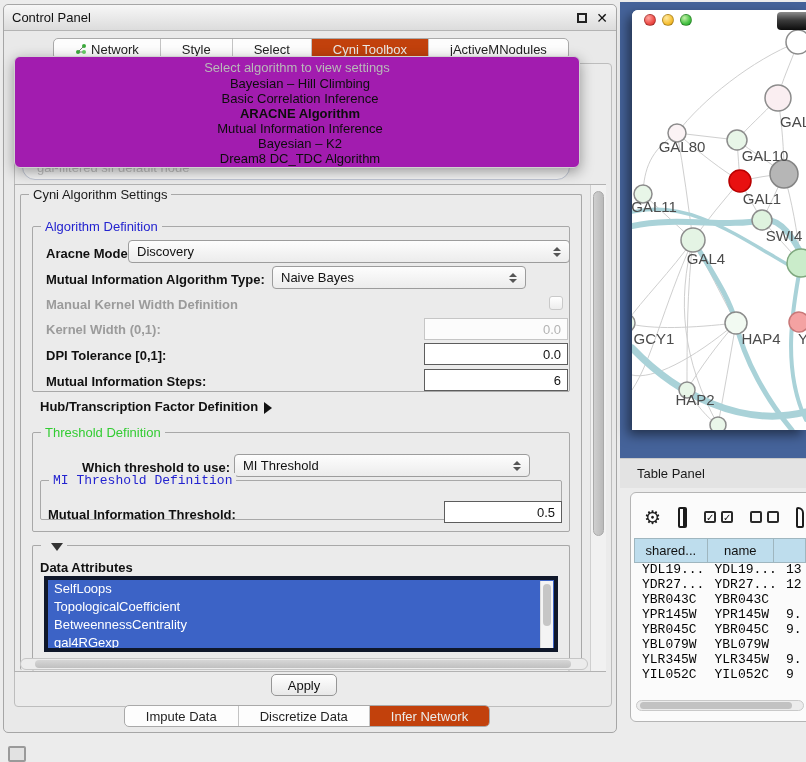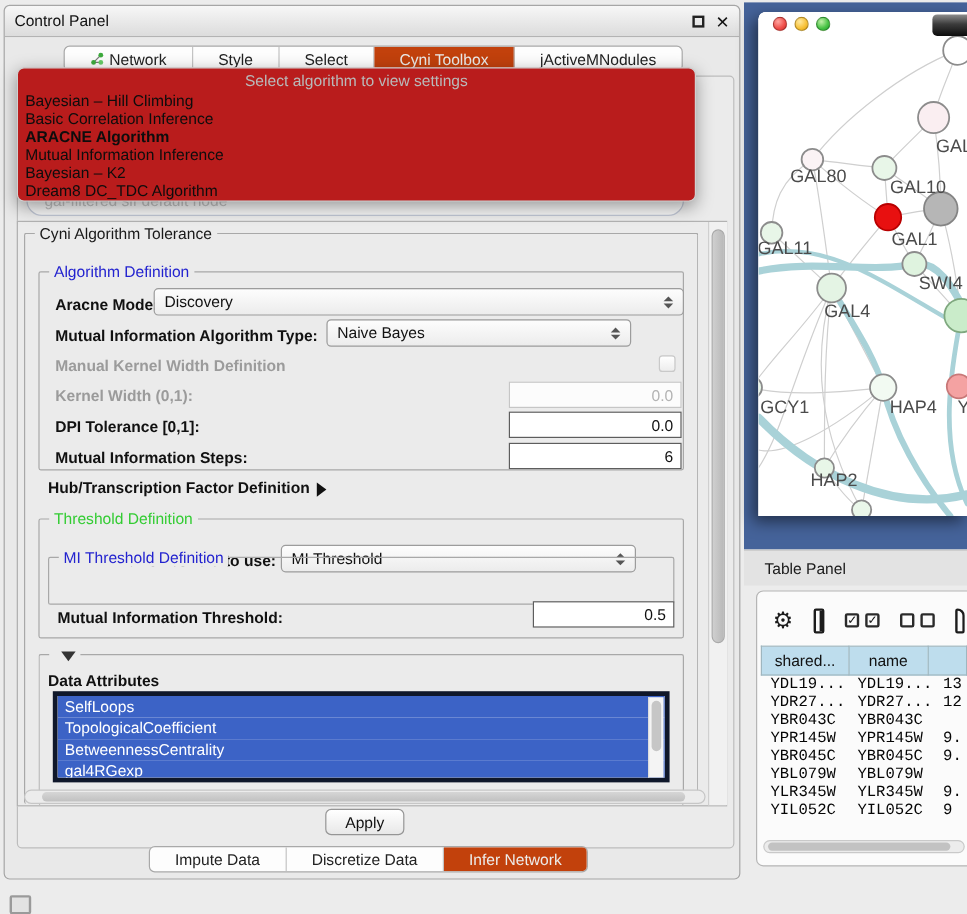--- a/index.html
+++ b/index.html
@@ -53,26 +53,26 @@
   
   .ghost-combo {
     left:22px; top:154px; width:548px; height:26px;
     border:1px solid #c0c6d4; border-radius:13px; background:#f6f6f6;
     color:#c3c3c3; display:flex; align-items:center; padding-left:14px; z-index:1;
   }
 
   
   .algo-popup {
     left:14px; top:56px; width:566px; height:112px;
-    background:#b91c1c; border:1px solid #d0d0d0; border-radius:6px;
+    background:#a21caf; border:1px solid #d0d0d0; border-radius:6px;
     box-shadow:0 4px 14px rgba(0,0,0,0.38);
     z-index:20; padding-top:2px;
   }
   .algo-popup .hdr { text-align:center; color:#b9b9b9; height:17px; line-height:17px; }
-  .algo-popup .item { padding-left:6px; height:15px; line-height:15px; color:#0d0d0d; white-space:nowrap; }
+  .algo-popup .item { padding-left:6px; height:15px; line-height:15px; color:#0d0d0d; white-space:nowrap;text-align:center; }
   .algo-popup .item.bold { font-weight:bold; }
 
   
   .settings-viewport {
     left:14px; top:184px; width:592px; height:488px;
     background:#ebebeb; border:1px solid #b2b2b2; overflow:hidden;
   }
   .vscroll {
     left:590px; top:185px; width:16px; height:486px;
     background:#f1f1f1; border-left:1px solid #cfcfcf; z-index:5;
@@ -237,21 +237,21 @@
   <div class="item">Basic Correlation Inference</div>
   <div class="item bold">ARACNE Algorithm</div>
   <div class="item">Mutual Information Inference</div>
   <div class="item">Bayesian – K2</div>
   <div class="item">Dream8 DC_TDC Algorithm</div>
 </div>
 
 <div class="abs settings-viewport"></div>
 
 <div class="abs group" style="left:20px; top:194px; width:562px; height:476px; border-bottom:none;">
-  <span class="group-title">Cyni Algorithm Tolerance</span>
+  <span class="group-title">Cyni Algorithm Settings</span>
 </div>
 
 <div class="abs group" style="left:32px; top:226px; width:538px; height:166px;">
   <span class="group-title t-blue">Algorithm Definition</span>
 </div>
 
 <span class="flabel" style="left:46px; top:246px;">Aracne Mode:</span>
 <div class="combo" style="left:128px; top:240px; width:442px;">
   <span>Discovery</span>
   <span class="arrows">
@@ -297,21 +297,21 @@
 
 <span class="flabel" style="left:82px; top:460px;">Which threshold to use:</span>
 <div class="combo" style="left:234px; top:454px; width:296px;">
   <span>MI Threshold</span>
   <span class="arrows">
       <i class="up"></i>
       <i class="down"></i>
     </span>
 </div>
 
-<div class="abs group" style="left:40px; top:464px; width:522px; height:40px;">
+<div class="abs group" style="left:40px; top:480px; width:522px; height:40px;font-family:Liberation Mono, monospace;">
   <span class="group-title t-blue">MI Threshold Definition</span>
 </div>
 
 <span class="flabel" style="left:48px; top:507px;">Mutual Information Threshold:</span>
 <div class="tfield" style="left:444px; top:501px; width:118px;">
   <span>0.5</span>
 </div>
 
 <div class="abs group" style="left:32px; top:545px; width:538px; height:126px; border-bottom:none;">
   <span class="group-title">

